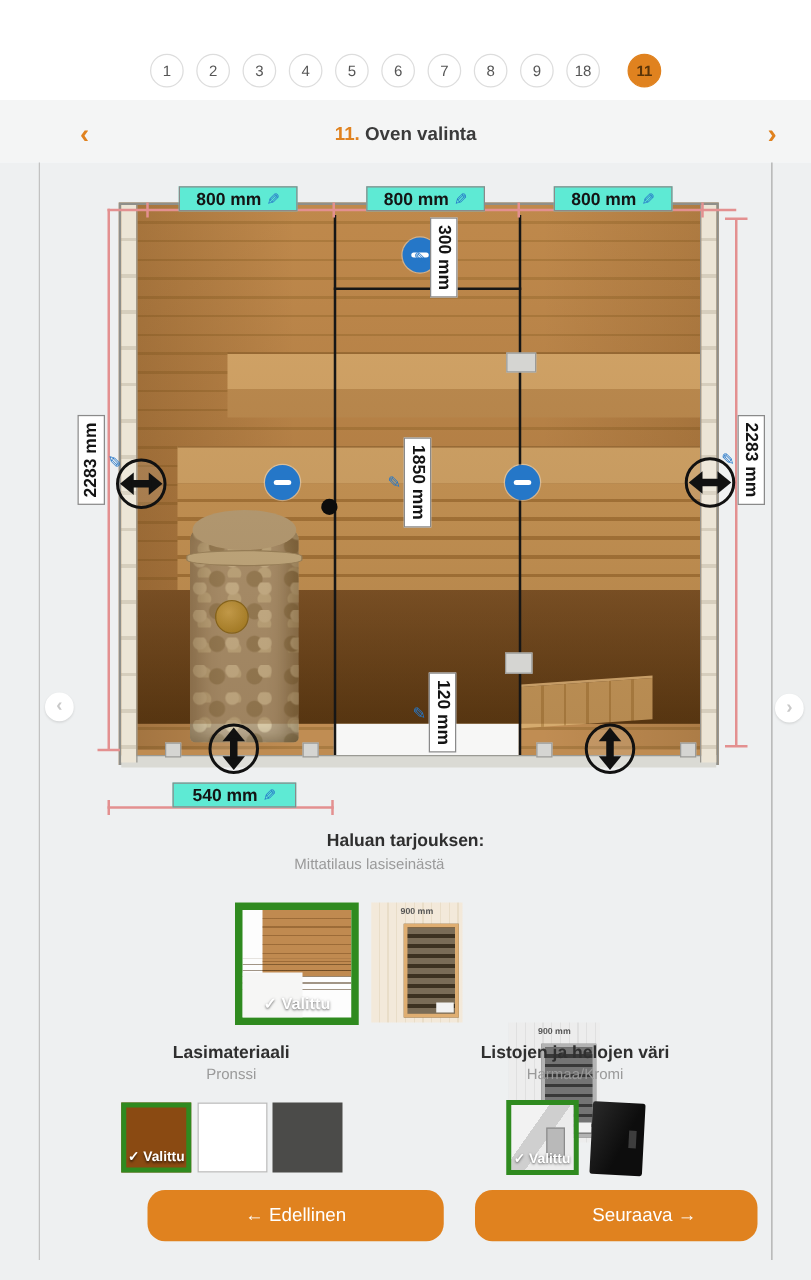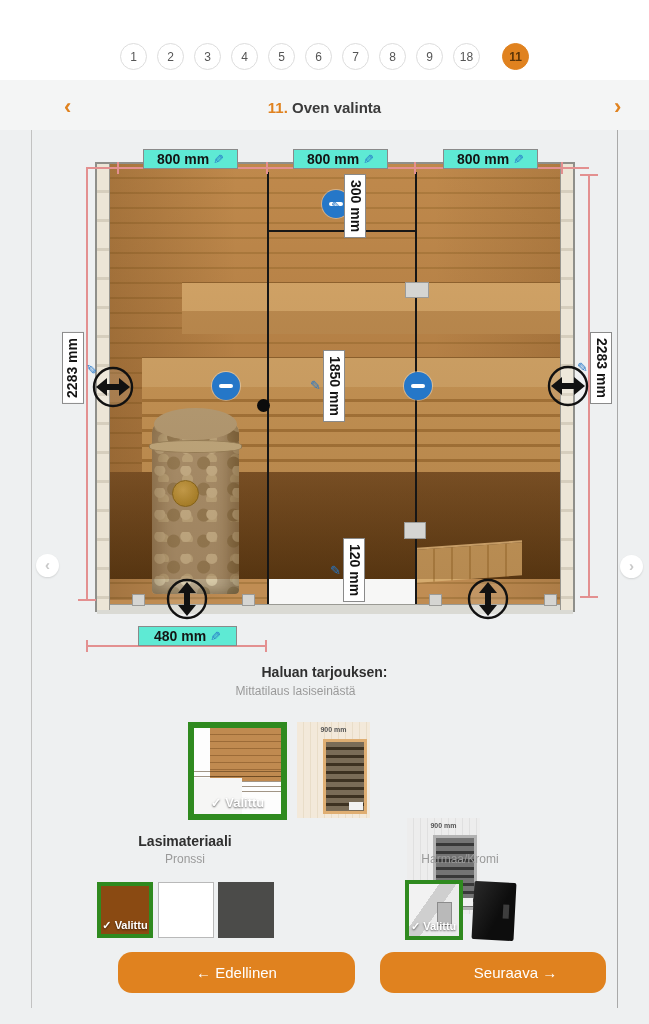--- a/index.html
+++ b/index.html
@@ -278,21 +278,21 @@
   </div>
   <div class="vlabel" style="left:323px; top:350px;">
     <span>1850 mm</span>
       <span class="pencil">✎</span>
   </div>
   <div class="vlabel" style="left:343px; top:538px;">
     <span>120 mm</span>
       <span class="pencil">✎</span>
   </div>
   <div class="mlabel" style="left:138px; top:626px; width:99px;">
-    <span>480 mm</span>
+    <span>540 mm</span>
       <span class="pencil">✎</span>
   </div>
 
   <div class="car-arrow" style="left:36px; top:554px;">‹</div>
   <div class="car-arrow" style="left:620px; top:555px;">›</div>
 
   <div class="offer-title">Haluan tarjouksen:</div>
   <div class="offer-sub">Mittatilaus lasiseinästä</div>
 
   <div class="thumb t1">
@@ -311,20 +311,21 @@
   <div class="thumb door-thumb t3">
     <div class="dwlabel">900 mm</div>
     <div class="door">
         <div class="slats"></div>
         <div class="miniwhite"></div>
       </div>
   </div>
 
   <div class="sec-title" style="left:85px; top:833px; width:200px;">Lasimateriaali</div>
   <div class="sec-sub" style="left:85px; top:852px; width:200px;">Pronssi</div>
+  <div class="sec-title" style="left:350px; top:833px; width:220px;">Listojen ja helojen väri</div>
   <div class="sec-sub" style="left:350px; top:852px; width:220px;">Harmaa/Kromi</div>
 
   <div class="swatch sw-bronze" style="background:#8a4a12;">
     <div class="badge">✓ Valittu</div>
   </div>
   <div class="swatch sw-clear" style="background:#ffffff;"></div>
   <div class="swatch sw-gray" style="background:#4b4b49;"></div>
 
   <div class="hinge1">
     <div class="part"></div>

